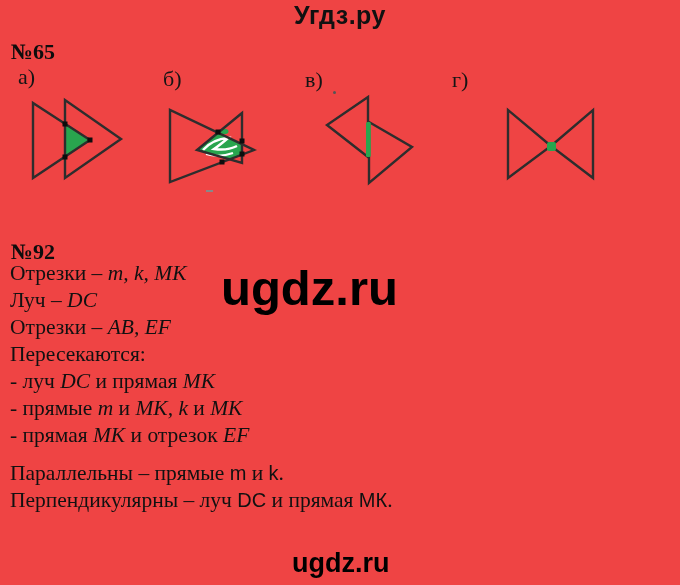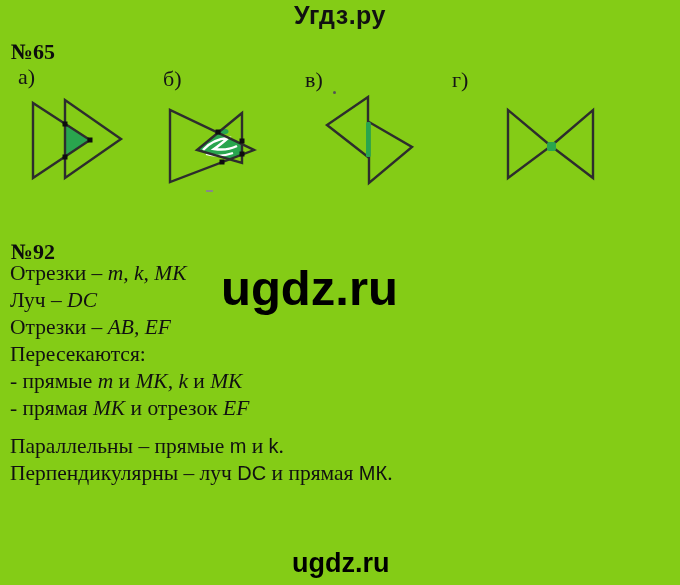--- a/index.html
+++ b/index.html
@@ -1,16 +1,16 @@
 <!DOCTYPE html>
 <html><head>
 <meta charset="utf-8">
 <style>
   html,body{margin:0;padding:0;background:#fff;}
-  .page{position:relative;width:680px;height:585px;background:#84cc16;overflow:hidden;
+  .page{position:relative;width:680px;height:585px;background:#ef4444;overflow:hidden;
         font-family:"Liberation Serif",serif;color:#1a1a1a;}
   .site-title{position:absolute;top:1px;left:0;right:0;text-align:center;
         font-family:"Liberation Sans",sans-serif;font-weight:700;font-size:25px;
         letter-spacing:.5px;color:#111;}
   .task-no{position:absolute;font-weight:700;font-size:22px;color:#0d0d0d;}
   #no91{top:39px;left:11px;}
   #no92{top:239px;left:11px;}
   .fig-label{position:absolute;font-size:22px;color:#151515;}
   #lbl-a{left:18px;top:64px;}
   #lbl-b{left:163px;top:66px;}
@@ -91,20 +91,21 @@
 
   <div class="wm-large">ugdz.ru</div>
 
   <div class="task-no" id="no92">№92</div>
 
   <div class="text-block">
     <div><span>Отрезки – </span><span class="it">m, k, МК</span></div>
     <div><span>Луч – </span><span class="it">DC</span></div>
     <div><span>Отрезки – </span><span class="it">AB, EF</span></div>
     <div><span>Пересекаются:</span></div>
+    <div><span>- луч </span><span class="it">DC</span><span> и прямая </span><span class="it">МК</span></div>
     <div><span>- прямые </span><span class="it">m</span><span> и </span><span class="it">МК, k</span><span> и </span><span class="it">МК</span></div>
     <div><span>- прямая </span><span class="it">МК</span><span> и отрезок </span><span class="it">EF</span></div>
     <div class="spacer"></div>
     <div><span>Параллельны – прямые </span><span class="sf">m</span><span> и </span><span class="sf">k</span><span>.</span></div>
     <div><span>Перпендикулярны – луч </span><span class="sf">DC</span><span> и прямая </span><span class="sf">МК</span><span>.</span></div>
   </div>
 
   <div class="wm-bottom">ugdz.ru</div>
 
 </div>

